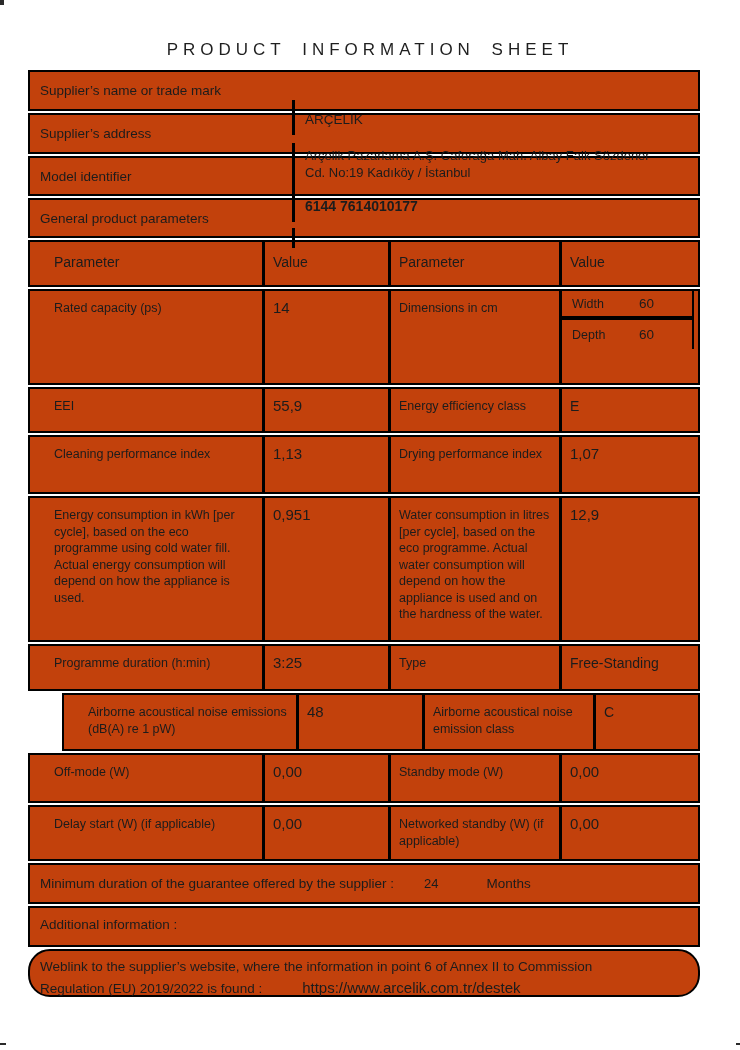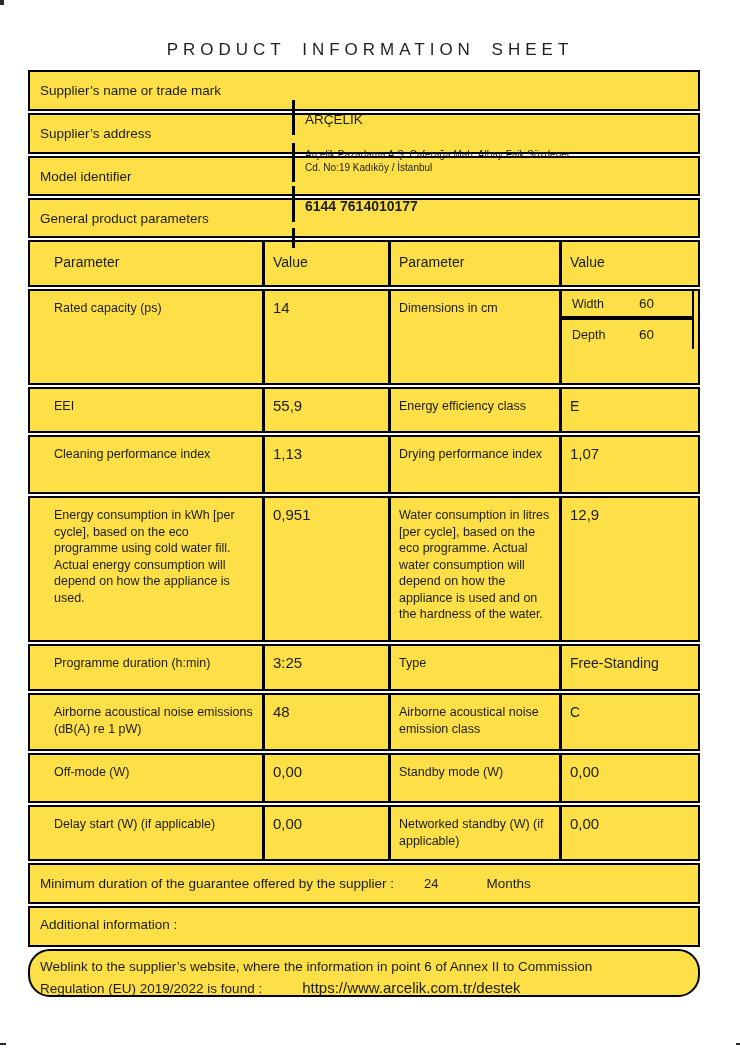--- a/index.html
+++ b/index.html
@@ -16,40 +16,40 @@
     position:absolute; top:40px; left:0; width:100%;
     text-align:center;
     font-size:17px; font-weight:400;
     letter-spacing:5px; word-spacing:7px;
     color:#1f1f1f;
   }
   .sheet { position:absolute; left:28px; top:70px; width:672px; }
   .row {
     border:2.5px solid #000;
     margin-bottom:2px;
-    background:#fde047;
+    background:#c2410c;
   }
   
   .sec1 { display:grid; grid-template-columns:262px 1fr; }
   .sec1 .c2 { border-left:3px solid #000;margin-top:28px; }
   .cell { padding:8px 10px; }
   .sec1-label { font-size:13.5px; padding-top:11px; }
   .sec1-value { font-size:13.5px; padding-top:12px; }
-  .addr { font-size:10px; line-height:1.3; padding-top:5px; }
+  .addr { font-size:13px; line-height:1.3; padding-top:5px; }
   .model-val { font-weight:bold; font-size:14px; }
   
   .grid4 { display:grid; grid-template-columns:216px 126px 171px 1fr;padding-left:16px; }
   .grid4 > .c { padding:8px 8px; }
   .grid4 > .c + .c { border-left:3px solid #000; }
   .hdr-cell { font-size:14px; padding-top:12px !important; }
   .plabel { font-size:12.5px; line-height:1.32; padding-top:9px !important; }
   .pvalue { font-size:15px; padding-top:8px !important; }
   .pvalue2 { font-size:14px; padding-top:9px !important; }
   .h41{height:41px;} .h40{height:40px;} .h47{height:47px;} .h92{height:96px;}
-  .h46{height:46px;} .h59{height:59px;} .h146{height:146px;} .h58{height:58px;}
+  .h46{height:46px;} .h59{height:59px;} .h146{height:146px;} .h58{height:58px;margin-left:34px;}
   .h50{height:50px;} .h56{height:56px;} .h48{height:48px;}
   
   .dims-cell { padding:0 !important; }
   .dim-row {
     height:29px; display:flex; align-items:center;
     margin-right:4px; border-right:2.5px solid #000;
     padding-left:10px;
   }
   .dim-row.mid { border-bottom:4px solid #000; }
   .dim-name { font-size:12.5px; }

